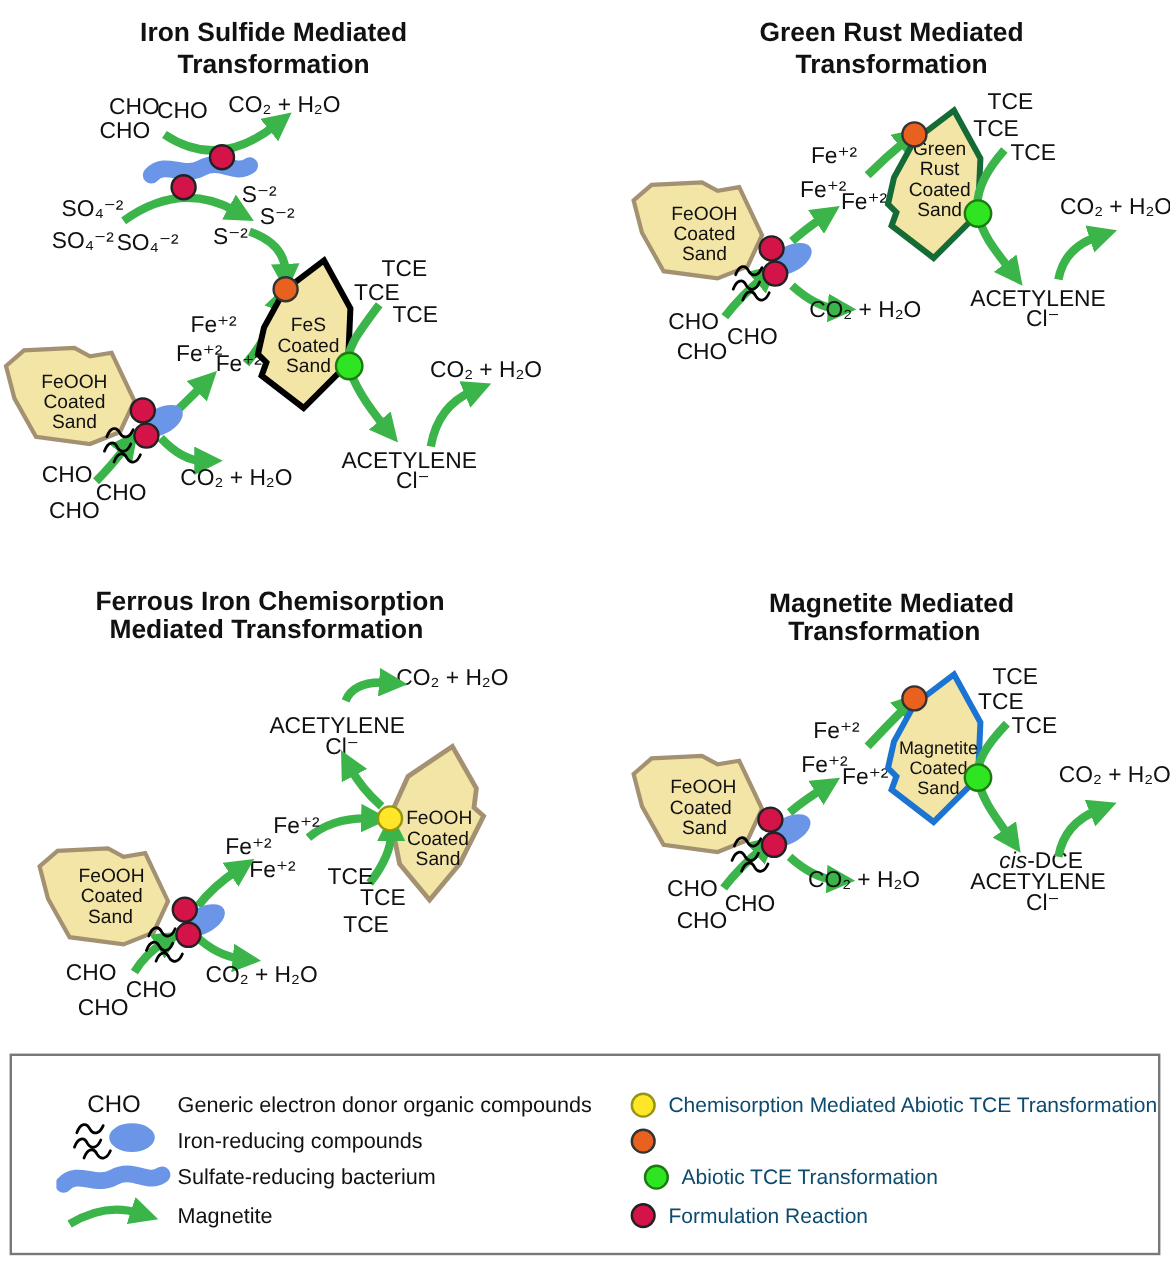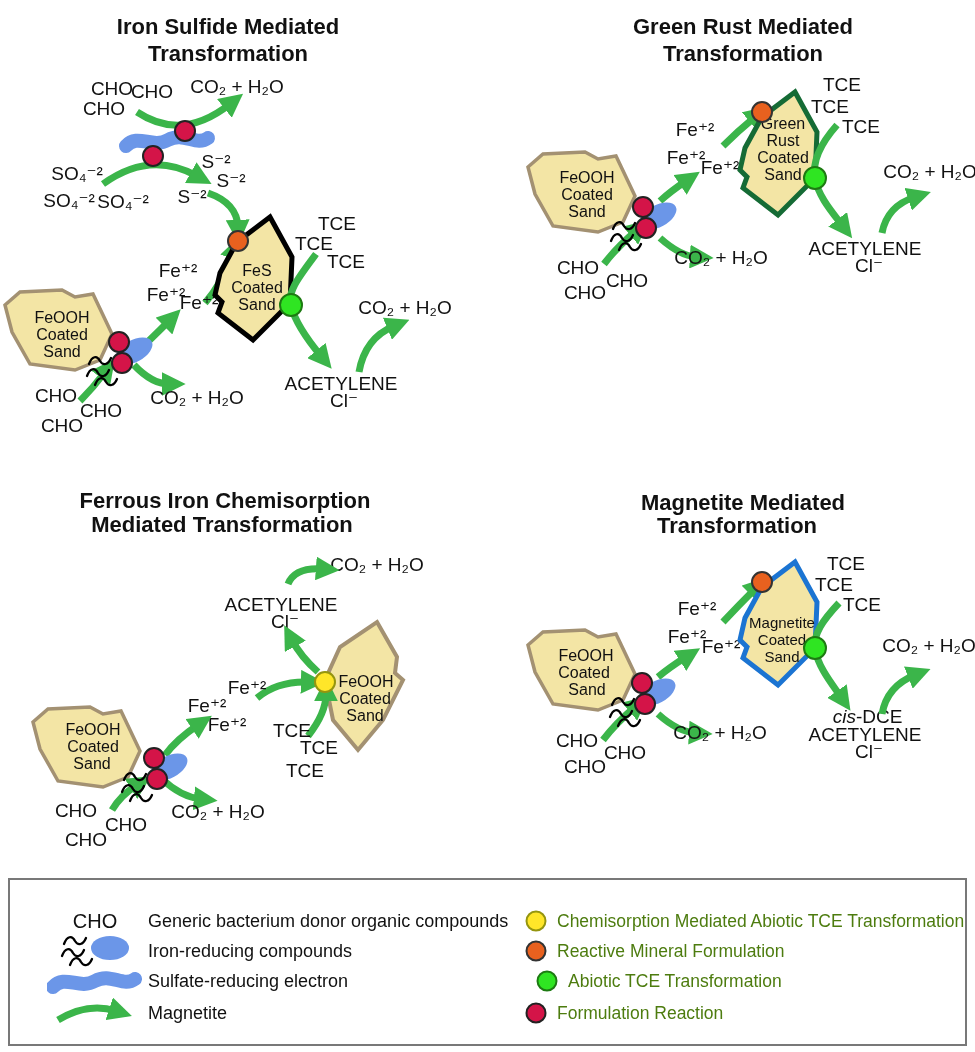--- a/index.html
+++ b/index.html
@@ -14,21 +14,21 @@
   .arrow{fill:none;stroke:#3BB54A;stroke-width:7;marker-end:url(#ah);}
   .dot-crimson{fill:#D41448;stroke:#222;stroke-width:2;}
   .dot-orange{fill:#E8611F;stroke:#333;stroke-width:2;}
   .dot-green{fill:#2FE522;stroke:#1d7a12;stroke-width:2;}
   .dot-yellow{fill:#FFE629;stroke:#95950f;stroke-width:2;}
   .legend-box{position:absolute;left:8px;top:878px;width:955px;height:164px;
               border:2px solid #787878;background:#fff;}
   .lrow{position:absolute;display:flex;align-items:center;height:32px;}
   .licon{width:106px;display:flex;justify-content:center;align-items:center;}
   .llabel{font-size:18px;color:#111;white-space:nowrap;}
-  .rlabel{font-size:17.5px;color:#4d7c0f;white-space:nowrap;margin-left:9px;}
+  .rlabel{font-size:17.5px;color:#0c4a6e;white-space:nowrap;margin-left:9px;}
   .cho-symbol{font-size:20px;color:#111;}
 </style>
 </head>
 <body>
 
 <div class="stage">
 
   <svg class="panel" style="left:0;top:0" width="490" height="470" viewBox="0 0 490 470">
     <defs>
       <marker id="ah" viewBox="0 0 10 10" refX="3" refY="5" markerWidth="3.4" markerHeight="3.4" orient="auto-start-reverse">
@@ -235,40 +235,40 @@
     <text class="chem" x="135" y="289">CHO</text>
     <text class="chem" x="95" y="303">CHO</text>
   </svg>
 
   <div class="legend-box">
 
     <div class="lrow" style="top:25px;left:32px">
       <div class="licon">
           <span class="cho-symbol">CHO</span>
         </div>
-      <div class="llabel">Generic bacterium donor organic compounds</div>
+      <div class="llabel">Generic electron donor organic compounds</div>
     </div>
 
     <div class="lrow" style="top:55px;left:32px">
       <div class="licon">
         <svg width="90" height="42" viewBox="0 0 90 42">
           <ellipse cx="60" cy="18" rx="19" ry="12" fill="#6B96E8"></ellipse>
           <use href="#flagella" x="12" y="6"></use>
         </svg>
       </div>
       <div class="llabel">Iron-reducing compounds</div>
     </div>
 
     <div class="lrow" style="top:85px;left:32px">
       <div class="licon">
         <svg width="96" height="32" viewBox="0 0 96 32">
           <use href="#sulf-wave" transform="translate(6,16)" stroke="#6B96E8" stroke-width="14" fill="none" stroke-linecap="round"></use>
         </svg>
       </div>
-      <div class="llabel">Sulfate-reducing electron</div>
+      <div class="llabel">Sulfate-reducing bacterium</div>
     </div>
 
     <div class="lrow" style="top:117px;left:32px">
       <div class="licon">
         <svg width="86" height="30" viewBox="0 0 86 30">
           <path d="M6,22 Q36,4 64,13" class="arrow"></path>
         </svg>
       </div>
       <div class="llabel">Magnetite</div>
     </div>
@@ -277,21 +277,20 @@
       <svg width="24" height="24" viewBox="0 0 24 24">
         <circle cx="12" cy="12" r="9.5" stroke="#95950f" stroke-width="2" fill="#FFE629"></circle>
       </svg>
       <div class="rlabel">Chemisorption Mediated Abiotic TCE Transformation</div>
     </div>
 
     <div class="lrow" style="top:55px;left:514px">
       <svg width="24" height="24" viewBox="0 0 24 24">
         <circle cx="12" cy="12" r="9.5" stroke="#333" stroke-width="2" fill="#E8611F"></circle>
       </svg>
-      <div class="rlabel">Reactive Mineral Formulation</div>
     </div>
 
     <div class="lrow" style="top:85px;left:525px">
       <svg width="24" height="24" viewBox="0 0 24 24">
         <circle cx="12" cy="12" r="9.5" stroke="#1d7a12" stroke-width="2" fill="#2FE522"></circle>
       </svg>
       <div class="rlabel">Abiotic TCE Transformation</div>
     </div>
 
     <div class="lrow" style="top:117px;left:514px">

